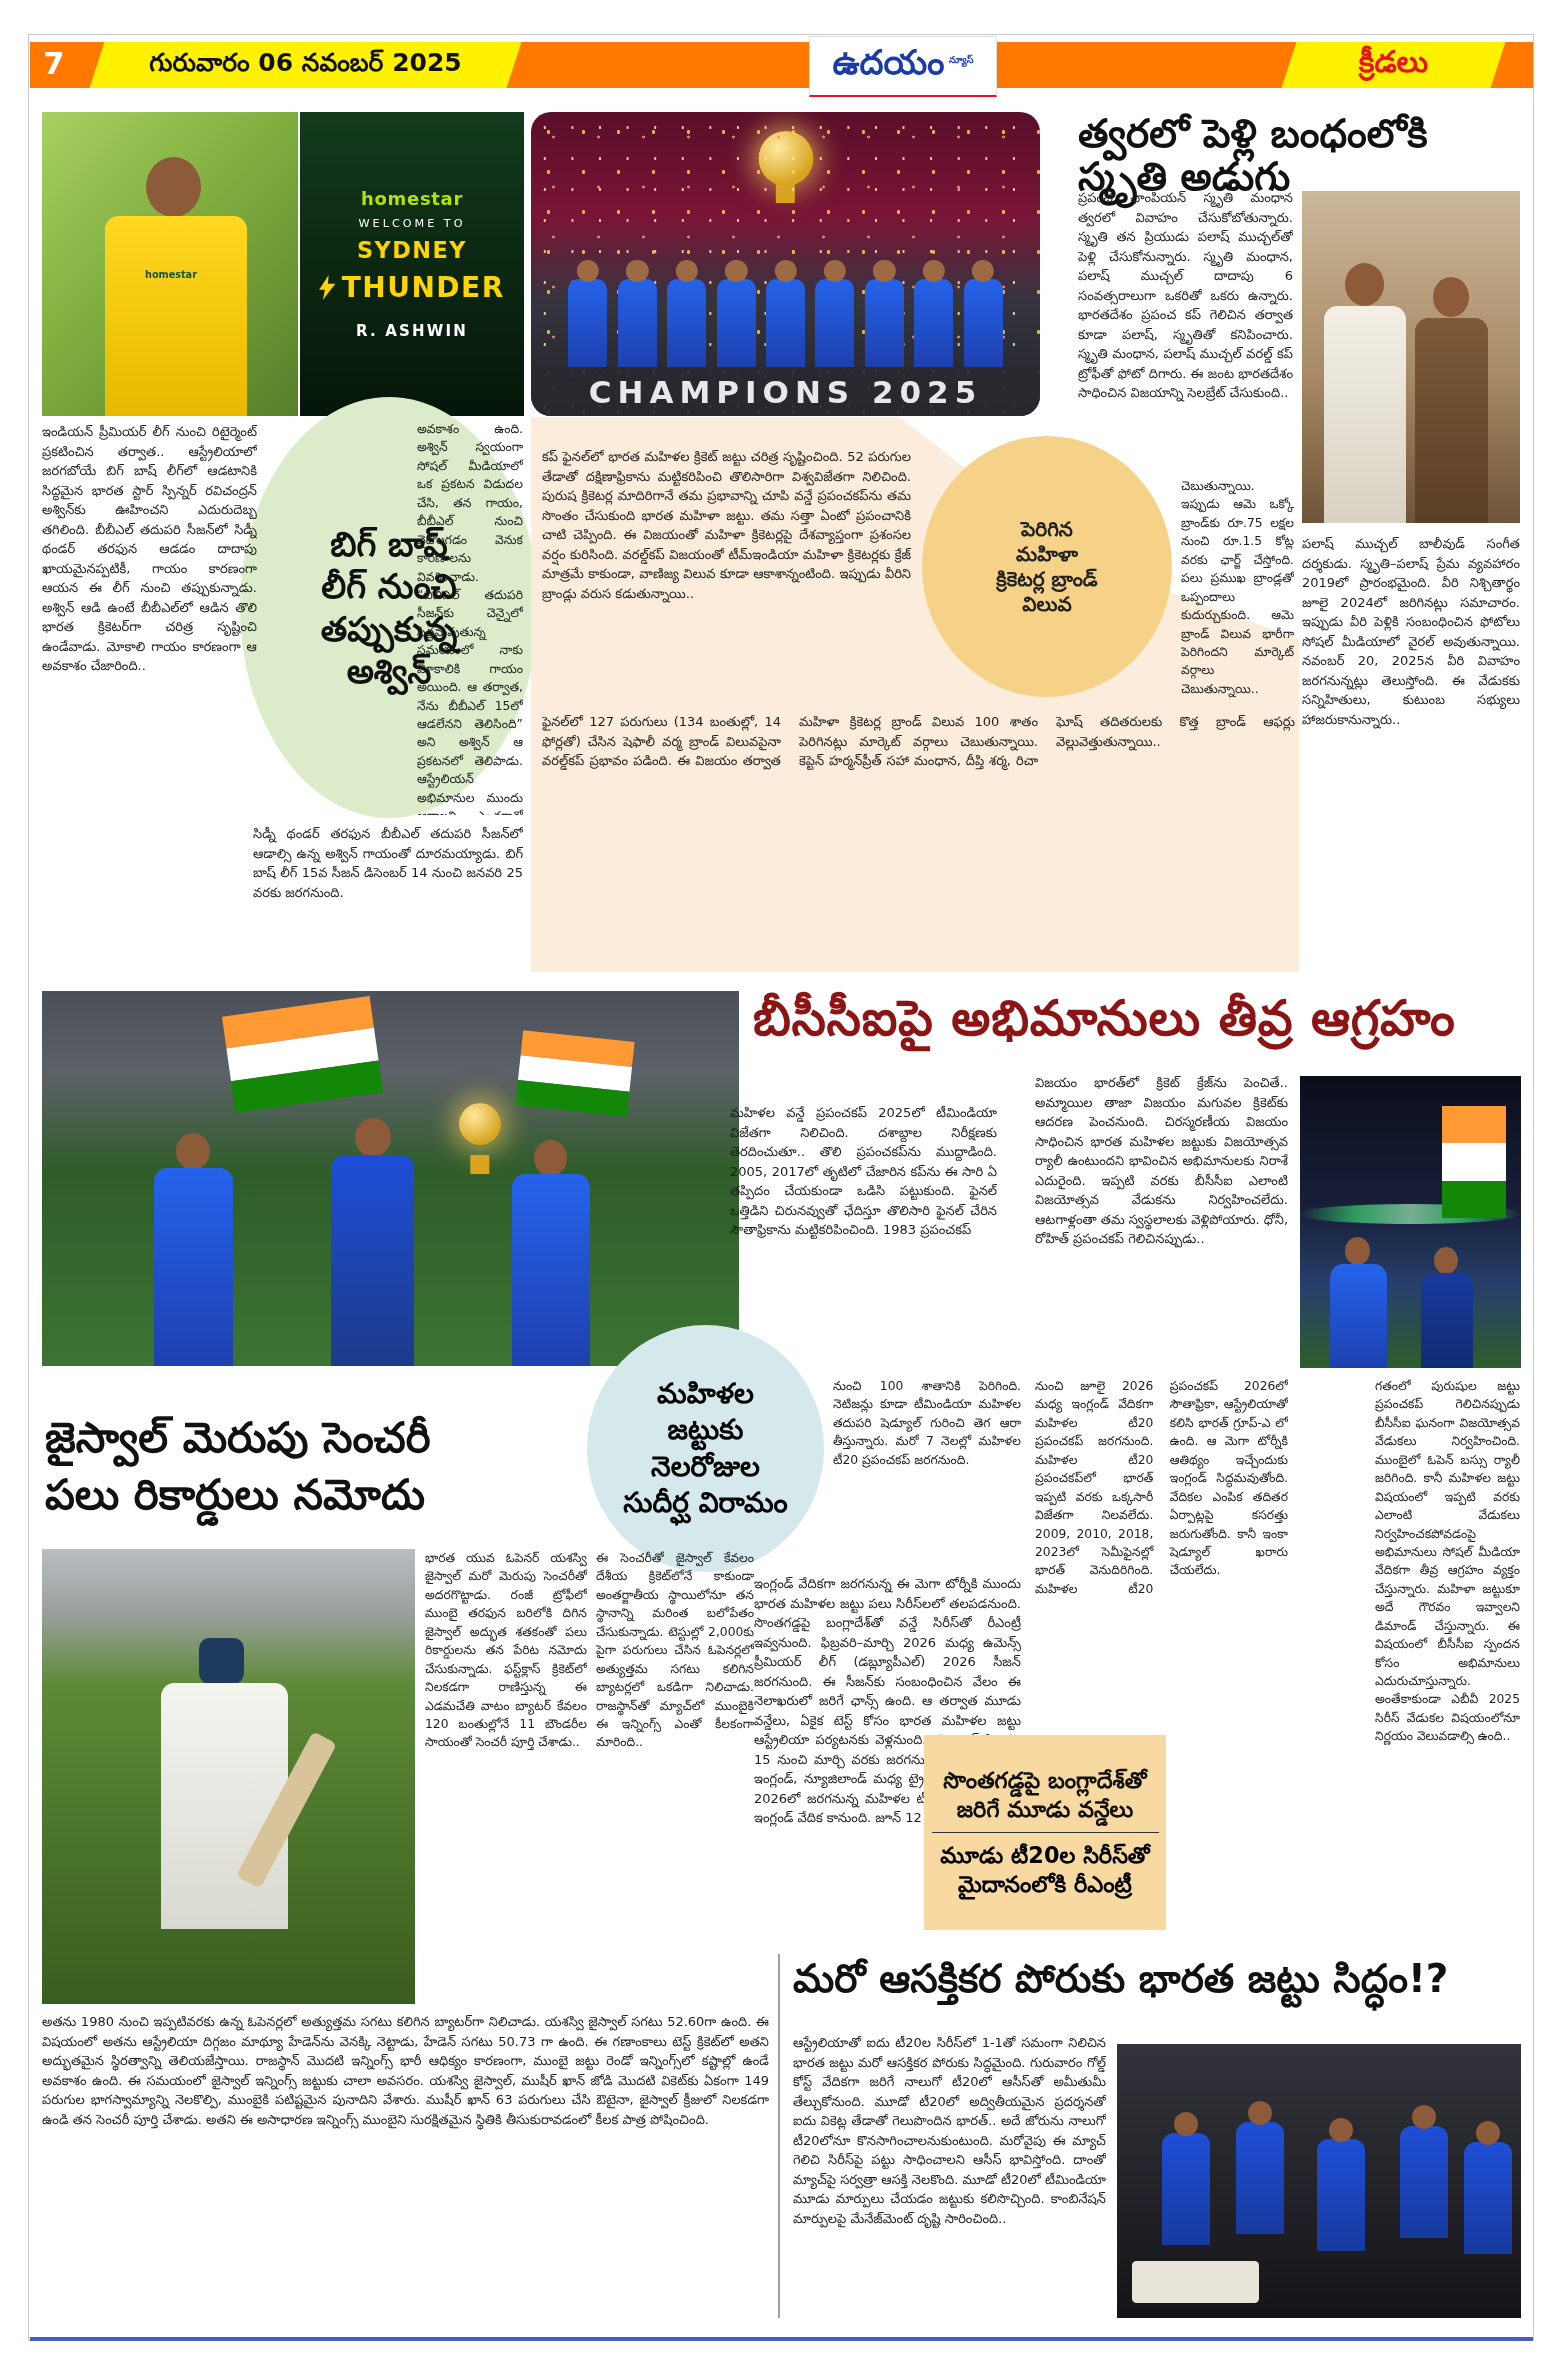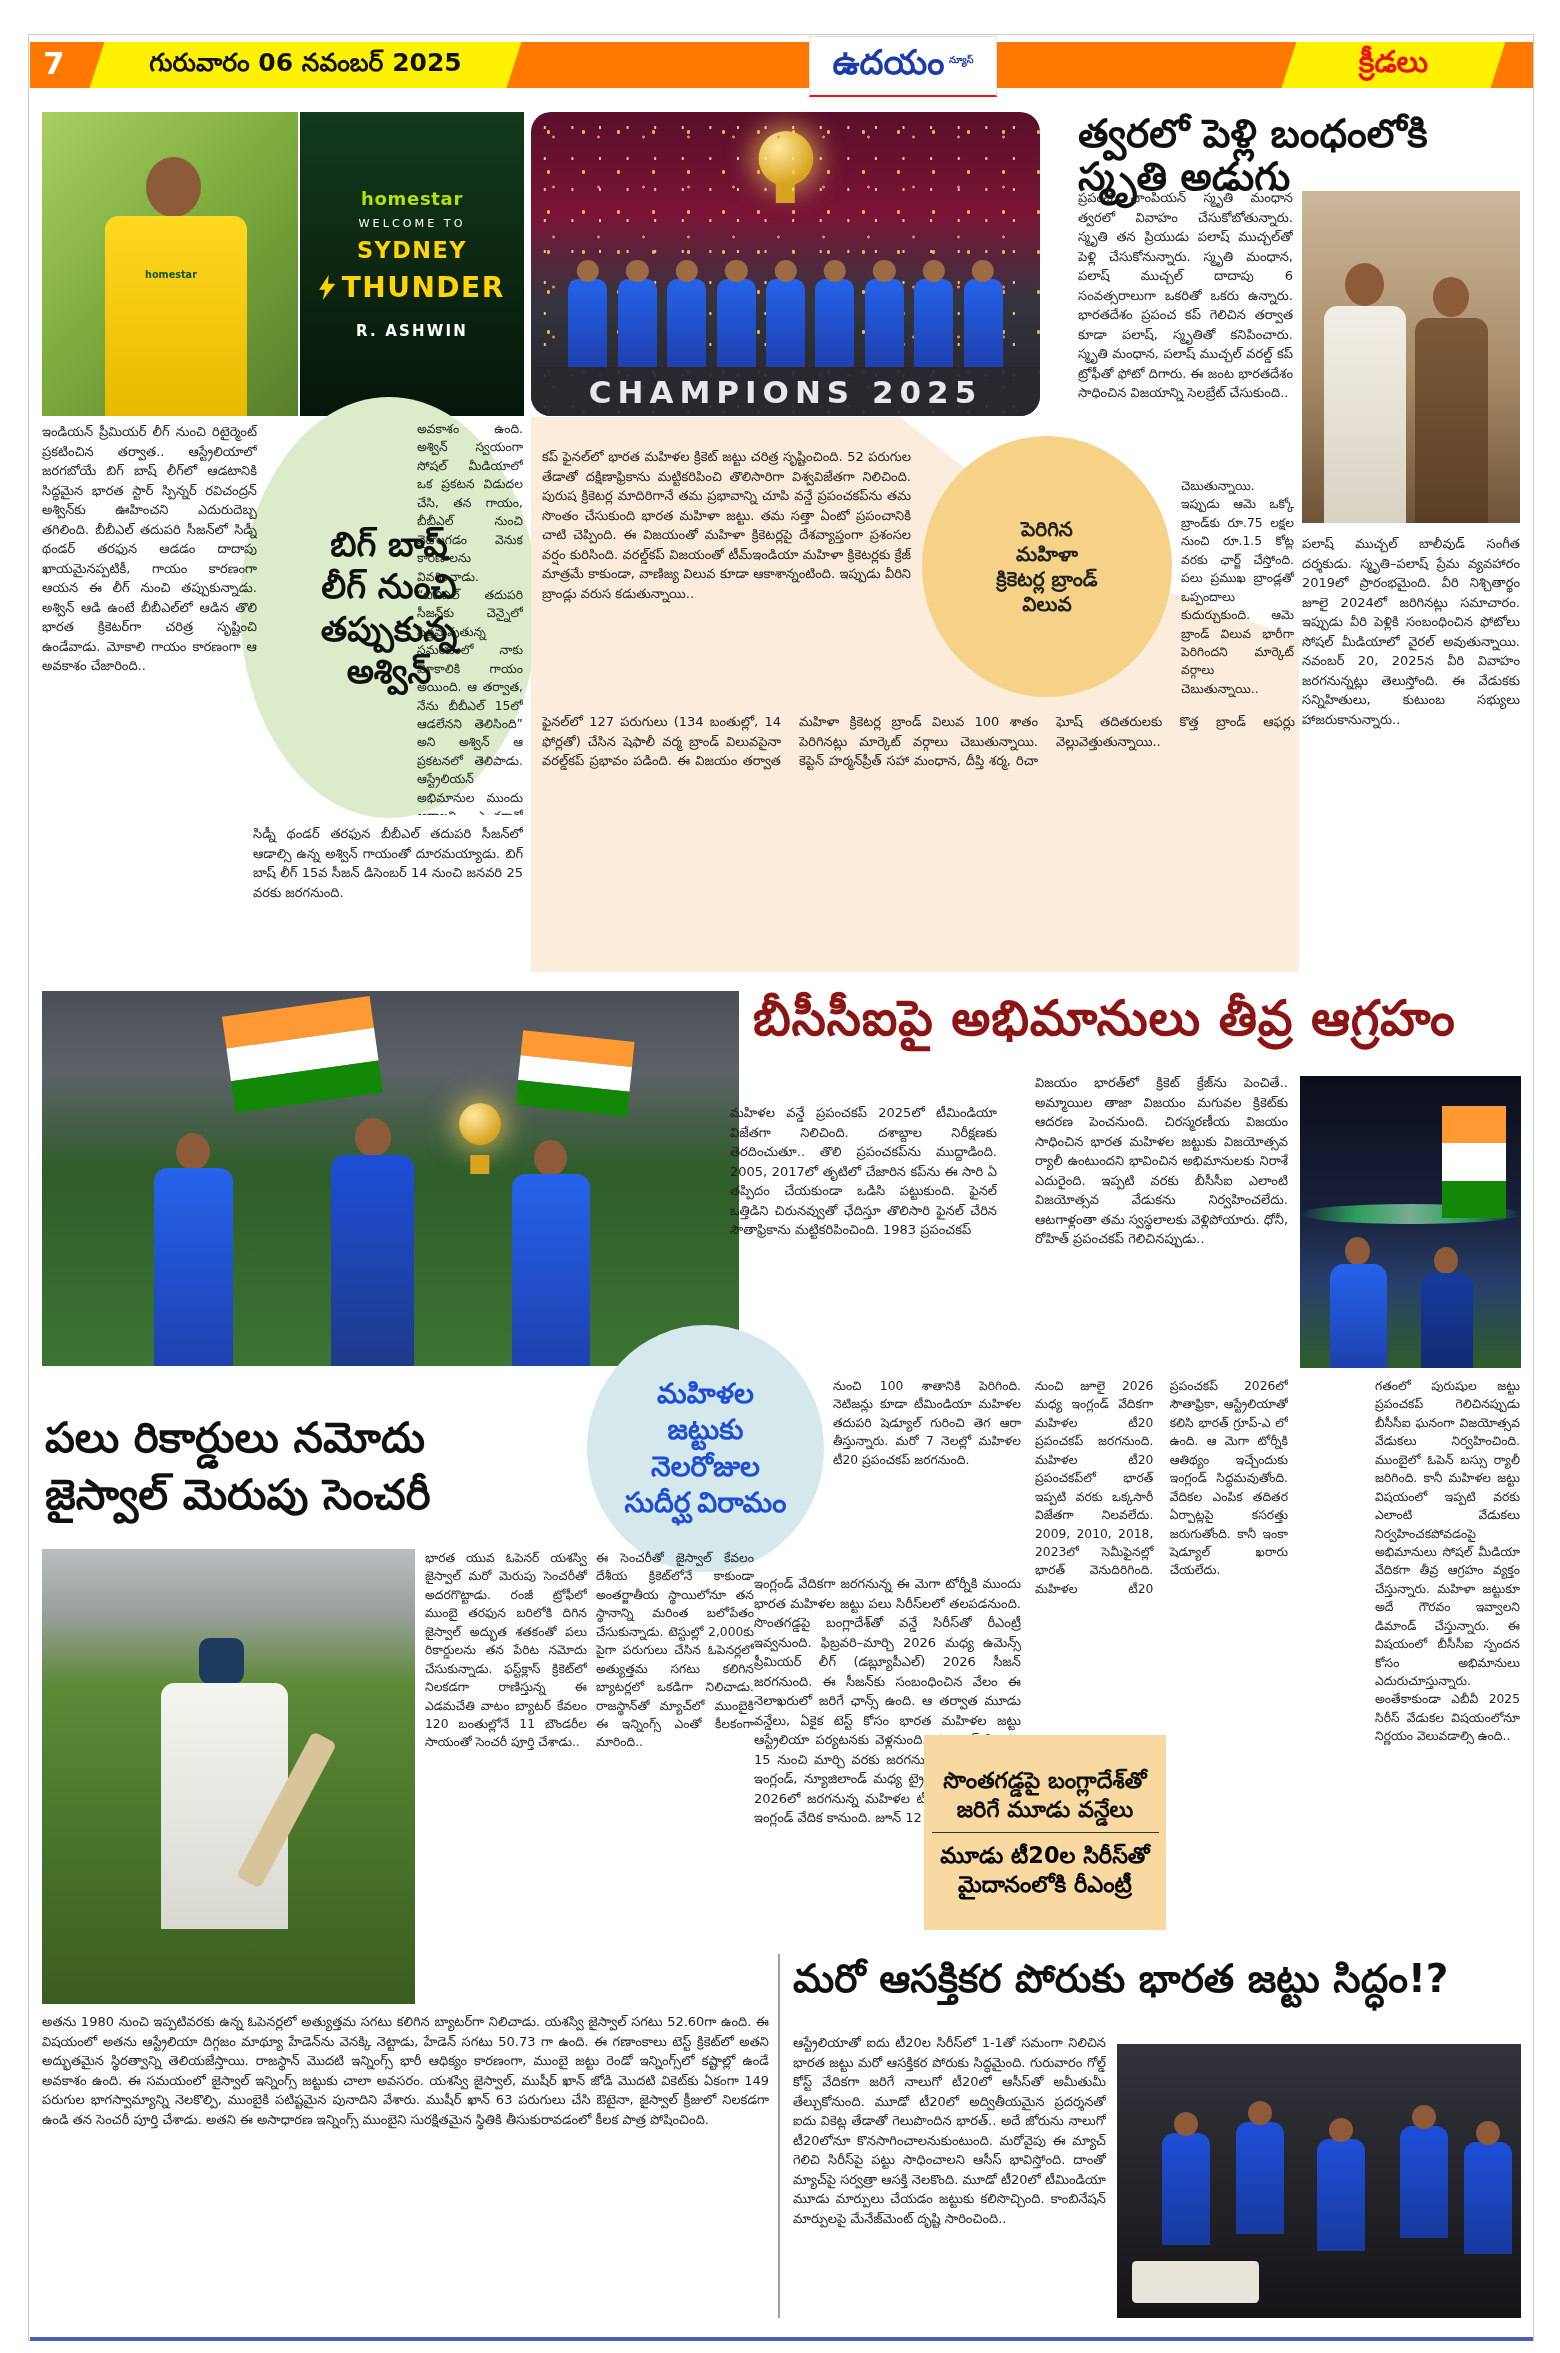--- a/index.html
+++ b/index.html
@@ -27,21 +27,21 @@
   .cols2{column-count:2;column-gap:16.4px;}
   .cols3{column-count:3;column-gap:18px;}
   
   .circle{position:absolute;border-radius:50%;display:flex;flex-direction:column;
           align-items:center;justify-content:center;text-align:center;}
   .ashwin-circle{left:240px;top:397px;width:298px;height:421px;background:#dcecca;}
   .ashwin-circle div{font-size:34px;font-weight:bold;color:#111;line-height:1.25;}
   .brand-circle{left:922px;top:436px;width:250px;height:261px;background:#f5d287;}
   .brand-circle div{font-size:20px;font-weight:bold;color:#222;line-height:1.25;}
   .bcci-circle{left:587px;top:1325px;width:237px;height:247px;background:#d5e8ec;}
-  .bcci-circle div{font-size:28px;font-weight:bold;color:#1d4ed8;line-height:1.3;font-family:Liberation Serif, serif;}
+  .bcci-circle div{font-size:28px;font-weight:bold;color:#000000;line-height:1.3;}
   .cream{position:absolute;left:531px;top:417px;width:768px;height:555px;background:#fcecdb;
          clip-path:polygon(0 0,48% 0,72% 26%,100% 40%,100% 100%,0 100%);}
   .tan-box{position:absolute;left:924px;top:1735px;width:242px;height:195px;background:#f8d9a2;
            display:flex;flex-direction:column;align-items:center;justify-content:center;padding:7.5px;box-sizing:border-box;}
   .tan-box .l1{font-size:22.4px;font-weight:bold;color:#111;text-align:center;line-height:1.3;
                border-bottom:1.5px solid #333;padding-bottom:7.5px;margin-bottom:7.5px;}
   .tan-box .l2{font-size:22.4px;font-weight:bold;color:#000000;text-align:center;line-height:1.3;}
   
   .headline{position:absolute;font-weight:bold;color:#111;}
   .smriti-headline{left:1078px;top:113px;width:444px;font-size:39px;line-height:1.1;}
@@ -238,22 +238,22 @@
   <div class="col small" style="left:833px;top:1377px;width:188px;height:191px;">నుంచి 100 శాతానికి పెరిగింది. నెటిజన్లు కూడా టీమిండియా మహిళల తదుపరి షెడ్యూల్ గురించి తెగ ఆరా తీస్తున్నారు. మరో 7 నెలల్లో మహిళల టీ20 ప్రపంచకప్ జరగనుంది.</div>
   <div class="col" style="left:754px;top:1574px;width:267px;height:353px;">ఇంగ్లండ్ వేదికగా జరగనున్న ఈ మెగా టోర్నీకి ముందు భారత మహిళల జట్టు పలు సిరీస్‌లలో తలపడనుంది. సొంతగడ్డపై బంగ్లాదేశ్‌తో వన్డే సిరీస్‌తో రీఎంట్రీ ఇవ్వనుంది. ఫిబ్రవరి–మార్చి 2026 మధ్య ఉమెన్స్ ప్రీమియర్ లీగ్ (డబ్ల్యూపీఎల్) 2026 సీజన్ జరగనుంది. ఈ సీజన్‌కు సంబంధించిన వేలం ఈ నెలాఖరులో జరిగే ఛాన్స్ ఉంది. ఆ తర్వాత మూడు వన్డేలు, ఏకైక టెస్ట్ కోసం భారత మహిళల జట్టు ఆస్ట్రేలియా పర్యటనకు వెళ్లనుంది. ఈ టూర్ ఫిబ్రవరి 15 నుంచి మార్చి వరకు జరగనుంది. మేలో భారత్, ఇంగ్లండ్, న్యూజిలాండ్ మధ్య ట్రై సిరీస్ జరగనుంది. 2026లో జరగనున్న మహిళల టీ20 ప్రపంచకప్‌నకు ఇంగ్లండ్ వేదిక కానుంది. జూన్ 12</div>
   <div class="col cols2 small" style="left:1035px;top:1377px;width:253px;height:337px;">నుంచి జూలై 2026 మధ్య ఇంగ్లండ్ వేదికగా మహిళల టీ20 ప్రపంచకప్ జరగనుంది. మహిళల టీ20 ప్రపంచకప్‌లో భారత్ ఇప్పటి వరకు ఒక్కసారీ విజేతగా నిలవలేదు. 2009, 2010, 2018, 2023లో సెమీఫైనల్లో భారత్ వెనుదిరిగింది. మహిళల టీ20 ప్రపంచకప్ 2026లో సౌతాఫ్రికా, ఆస్ట్రేలియాతో కలిసి భారత్ గ్రూప్-ఎ లో ఉంది. ఆ మెగా టోర్నీకి ఆతిథ్యం ఇచ్చేందుకు ఇంగ్లండ్ సిద్ధమవుతోంది. వేదికల ఎంపిక తదితర ఏర్పాట్లపై కసరత్తు జరుగుతోంది. కానీ ఇంకా షెడ్యూల్ ఖరారు చేయలేదు.</div>
   <div class="col small" style="left:1375px;top:1377px;width:145px;height:550px;">గతంలో పురుషుల జట్టు ప్రపంచకప్ గెలిచినప్పుడు బీసీసీఐ ఘనంగా విజయోత్సవ వేడుకలు నిర్వహించింది. ముంబైలో ఓపెన్ బస్సు ర్యాలీ జరిగింది. కానీ మహిళల జట్టు విషయంలో ఇప్పటి వరకు ఎలాంటి వేడుకలు నిర్వహించకపోవడంపై అభిమానులు సోషల్ మీడియా వేదికగా తీవ్ర ఆగ్రహం వ్యక్తం చేస్తున్నారు. మహిళా జట్టుకూ అదే గౌరవం ఇవ్వాలని డిమాండ్ చేస్తున్నారు. ఈ విషయంలో బీసీసీఐ స్పందన కోసం అభిమానులు ఎదురుచూస్తున్నారు. అంతేకాకుండా ఎబీవీ 2025 సిరీస్ వేడుకల విషయంలోనూ నిర్ణయం వెలువడాల్సి ఉంది..</div>
   <div class="tan-box">
     <div class="l1">సొంతగడ్డపై బంగ్లాదేశ్‌తో జరిగే మూడు వన్డేలు</div>
     <div class="l2">మూడు టీ20ల సిరీస్‌తో మైదానంలోకి రీఎంట్రీ</div>
   </div>
 
   <div class="headline jaiswal-headline">
+    <div>జైస్వాల్ మెరుపు సెంచరీ</div>
     <div>పలు రికార్డులు నమోదు</div>
-    <div>జైస్వాల్ మెరుపు సెంచరీ</div>
   </div>
   <div class="photo photo-batsman">
     <div class="p-head" style="left:157px;top:89px;width:45px;height:46px;background:#1e3a5f;border-radius:10.4px;"></div>
     <div class="p-body" style="left:119px;top:134px;width:127px;height:246px;background:linear-gradient(#f5f5f0,#d9d9d2);"></div>
     <div class="bat" style="left:231px;top:179px;width:27px;height:164px;transform:rotate(28deg);"></div>
   </div>
   <div class="col small" style="left:425px;top:1549px;width:162px;height:453px;">భారత యువ ఓపెనర్ యశస్వి జైస్వాల్ మరో మెరుపు సెంచరీతో అదరగొట్టాడు. రంజీ ట్రోఫీలో ముంబై తరఫున బరిలోకి దిగిన జైస్వాల్ అద్భుత శతకంతో పలు రికార్డులను తన పేరిట నమోదు చేసుకున్నాడు. ఫస్ట్‌క్లాస్ క్రికెట్‌లో నిలకడగా రాణిస్తున్న ఈ ఎడమచేతి వాటం బ్యాటర్ కేవలం 120 బంతుల్లోనే 11 బౌండరీల సాయంతో సెంచరీ పూర్తి చేశాడు..</div>
   <div class="col small" style="left:596px;top:1549px;width:158px;height:453px;">ఈ సెంచరీతో జైస్వాల్ కేవలం దేశీయ క్రికెట్‌లోనే కాకుండా అంతర్జాతీయ స్థాయిలోనూ తన స్థానాన్ని మరింత బలోపేతం చేసుకున్నాడు. టెస్టుల్లో 2,000కు పైగా పరుగులు చేసిన ఓపెనర్లలో అత్యుత్తమ సగటు కలిగిన బ్యాటర్లలో ఒకడిగా నిలిచాడు. రాజస్థాన్‌తో మ్యాచ్‌లో ముంబైకి ఈ ఇన్నింగ్స్ ఎంతో కీలకంగా మారింది..</div>
   <div class="col" style="left:42px;top:2012px;width:727px;height:233px;">అతను 1980 నుంచి ఇప్పటివరకు ఉన్న ఓపెనర్లలో అత్యుత్తమ సగటు కలిగిన బ్యాటర్‌గా నిలిచాడు. యశస్వి జైస్వాల్ సగటు 52.60గా ఉంది. ఈ విషయంలో అతను ఆస్ట్రేలియా దిగ్గజం మాథ్యూ హేడెన్‌ను వెనక్కి నెట్టాడు, హేడెన్ సగటు 50.73 గా ఉంది. ఈ గణాంకాలు టెస్ట్ క్రికెట్‌లో అతని అద్భుతమైన స్థిరత్వాన్ని తెలియజేస్తాయి. రాజస్థాన్ మొదటి ఇన్నింగ్స్ భారీ ఆధిక్యం కారణంగా, ముంబై జట్టు రెండో ఇన్నింగ్స్‌లో కష్టాల్లో ఉండే అవకాశం ఉంది. ఈ సమయంలో జైస్వాల్ ఇన్నింగ్స్ జట్టుకు చాలా అవసరం. యశస్వి జైస్వాల్, ముషీర్ ఖాన్ జోడి మొదటి వికెట్‌కు ఏకంగా 149 పరుగుల భాగస్వామ్యాన్ని నెలకొల్పి, ముంబైకి పటిష్టమైన పునాదిని వేశారు. ముషీర్ ఖాన్ 63 పరుగులు చేసి ఔటైనా, జైస్వాల్ క్రీజులో నిలకడగా ఉండి తన సెంచరీ పూర్తి చేశాడు. అతని ఈ అసాధారణ ఇన్నింగ్స్ ముంబైని సురక్షితమైన స్థితికి తీసుకురావడంలో కీలక పాత్ర పోషించింది.</div>
 

